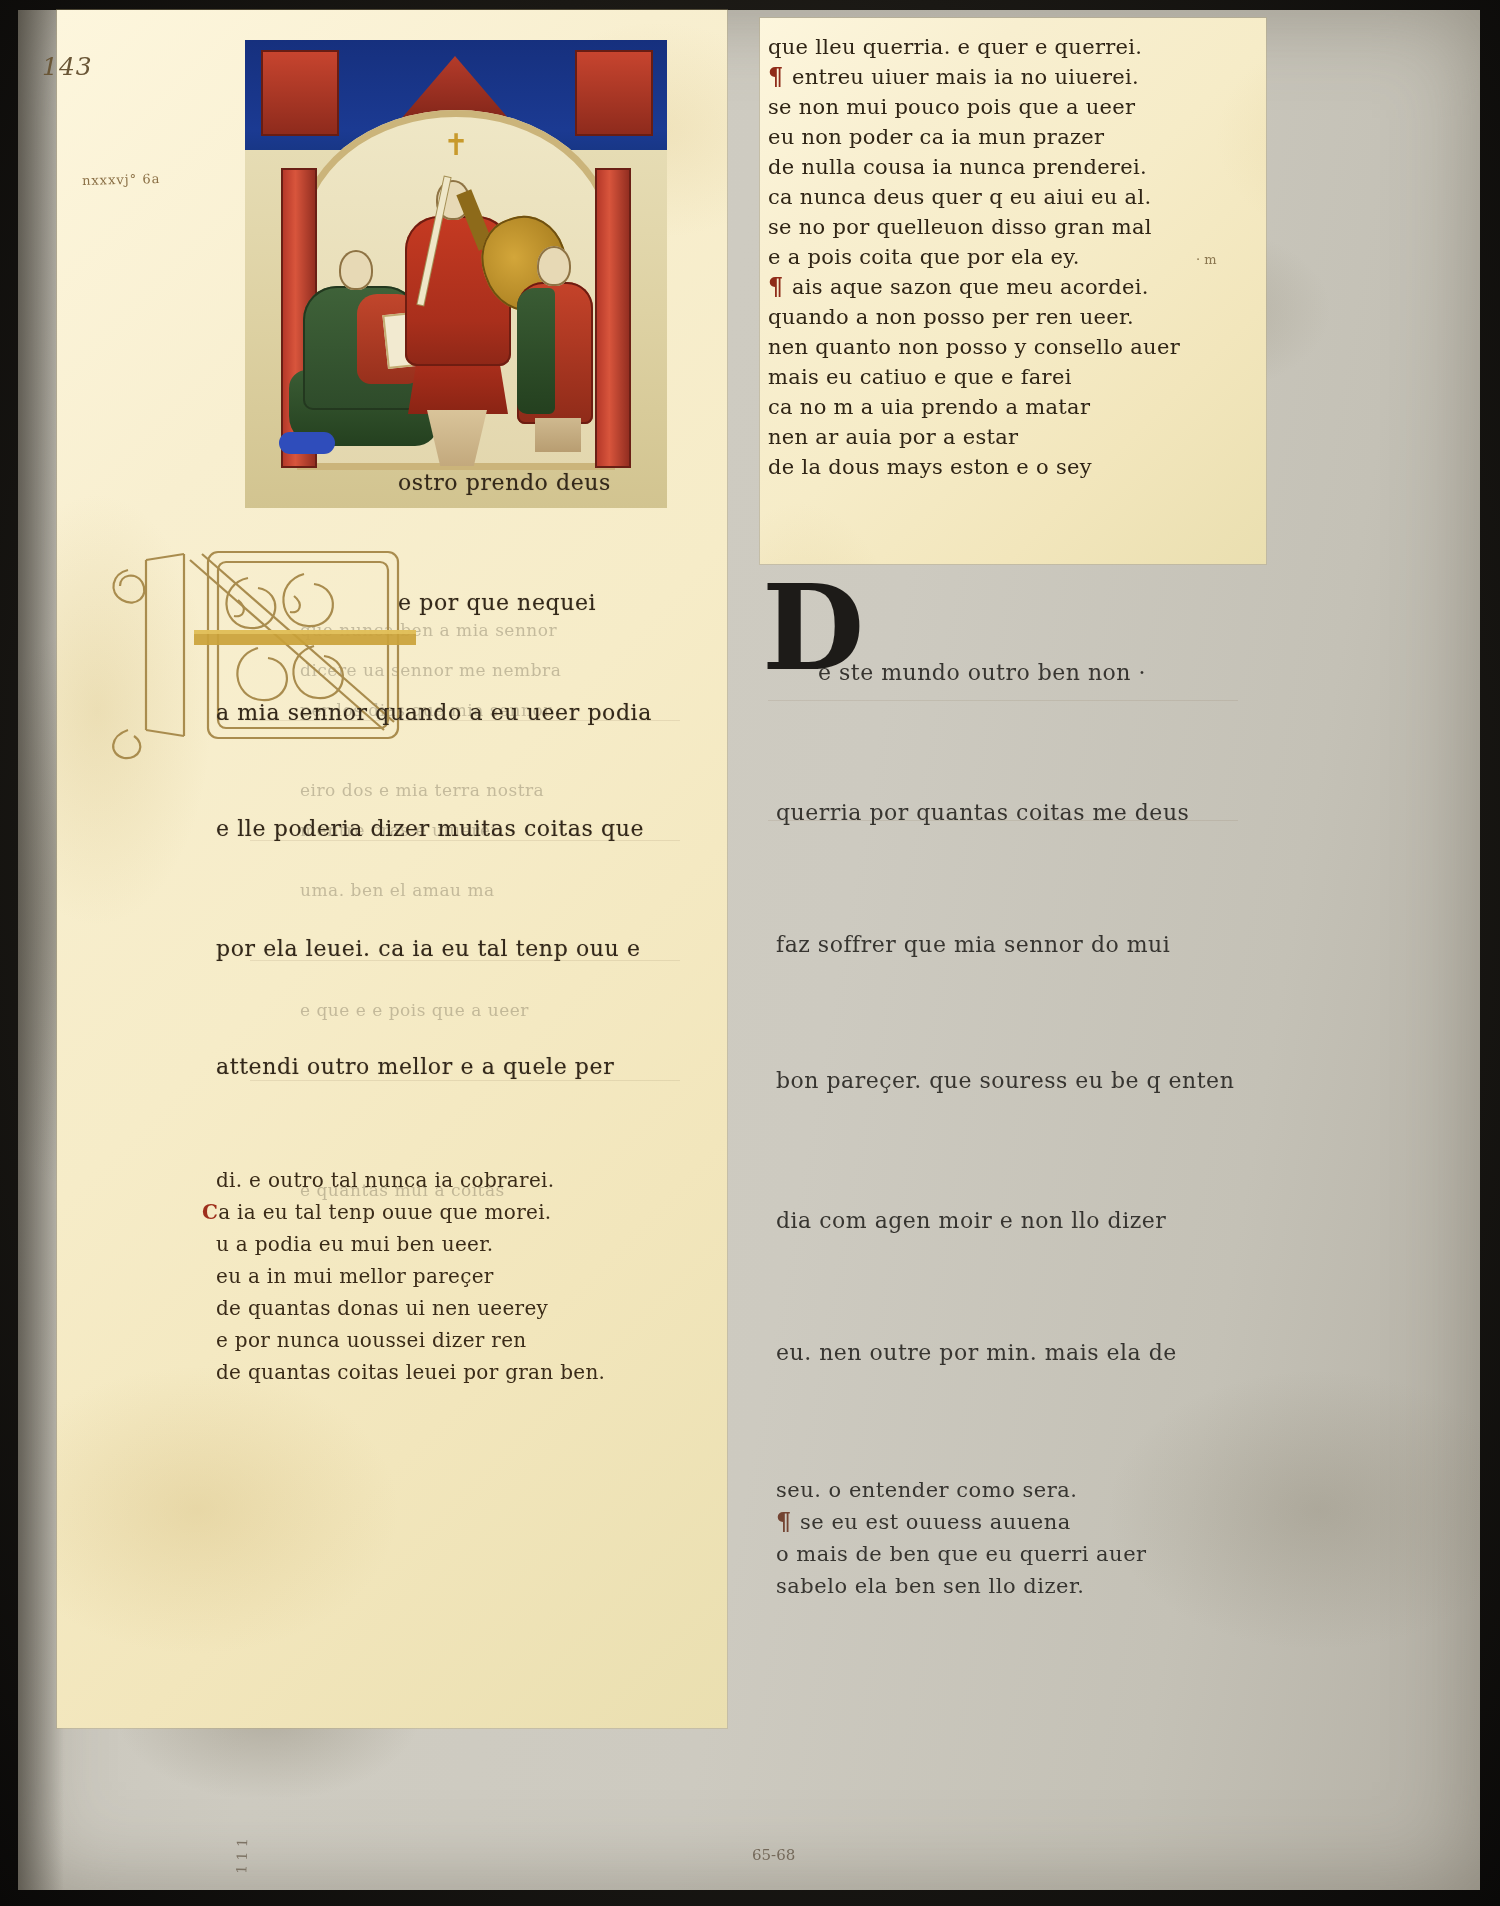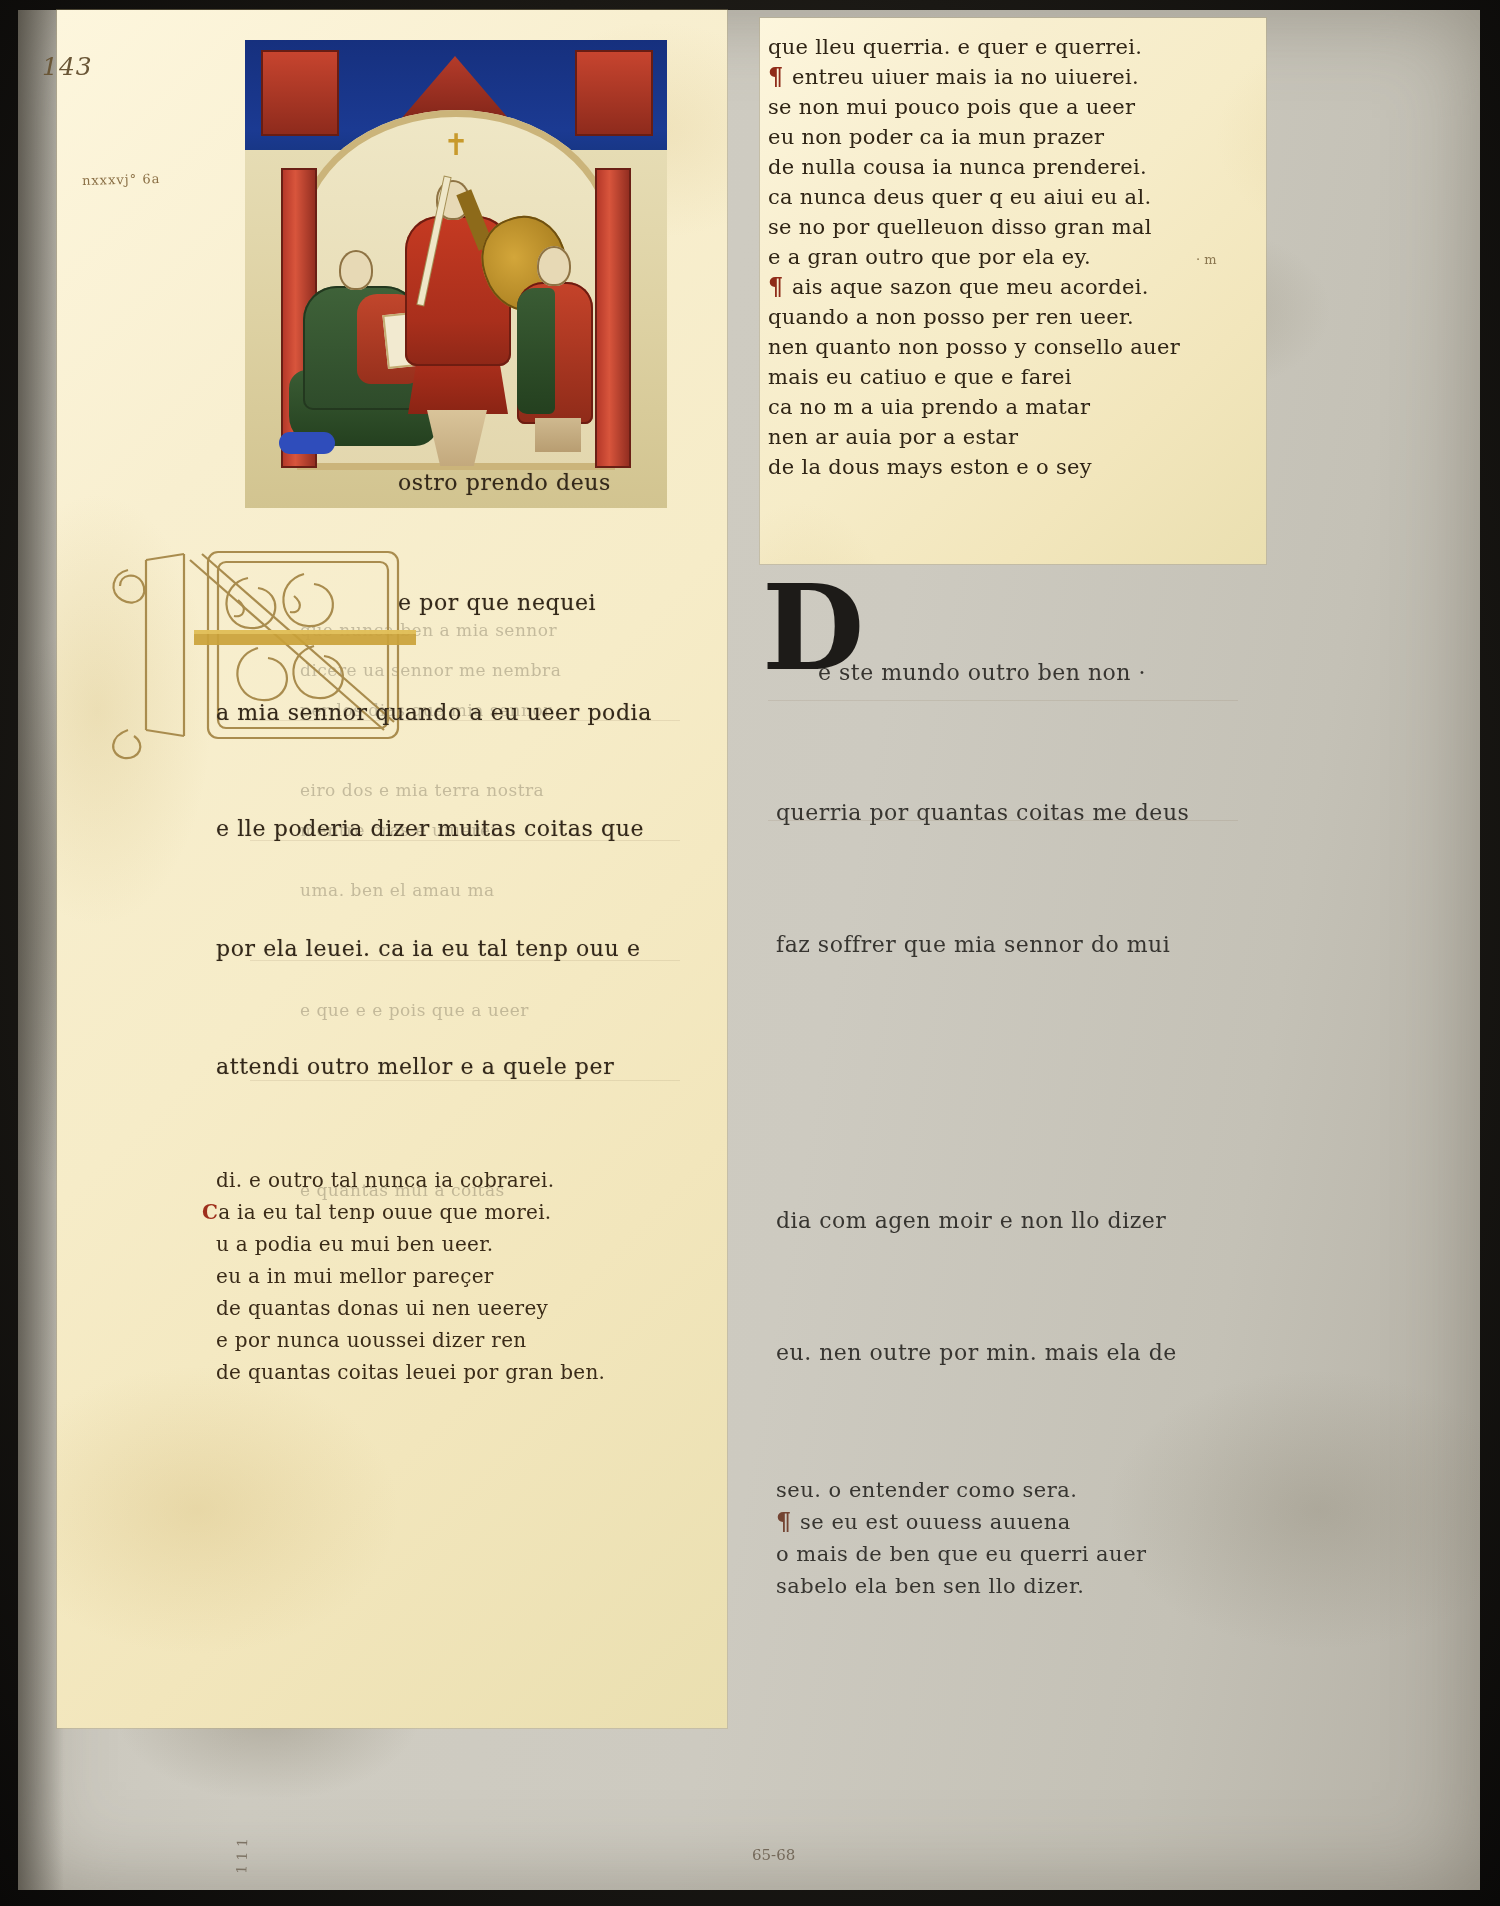--- a/index.html
+++ b/index.html
@@ -522,35 +522,36 @@
   </div>
 
   <div class="col" id="col-right">
     <div class="verse-line dense-line" style="left:0px;  top:5px;">que lleu querria. e quer e querrei.</div>
     <div class="verse-line dense-line" style="left:24px; top:35px;"><span class="para-mark" style="position:absolute;left:-24px;top:-3px;">¶</span><span>entreu uiuer mais ia no uiuerei.</span></div>
     <div class="verse-line dense-line" style="left:0px;  top:65px;">se non mui pouco pois que a ueer</div>
     <div class="verse-line dense-line" style="left:0px;  top:95px;">eu non poder ca ia mun prazer</div>
     <div class="verse-line dense-line" style="left:0px;  top:125px;">de nulla cousa ia nunca prenderei.</div>
     <div class="verse-line dense-line" style="left:0px;  top:155px;">ca nunca deus quer q eu aiui eu al.</div>
     <div class="verse-line dense-line" style="left:0px;  top:185px;">se no por quelleuon disso gran mal</div>
-    <div class="verse-line dense-line" style="left:0px;  top:215px;">e a gran outro que por ela ey.</div>
+    <div class="verse-line dense-line" style="left:0px;  top:215px;">e a pois coita que por ela ey.</div>
     <div class="verse-line dense-line" style="left:24px; top:245px;"><span class="para-mark" style="position:absolute;left:-24px;top:-3px;">¶</span><span>ais aque sazon que meu acordei.</span></div>
     <div class="verse-line dense-line" style="left:0px;  top:275px;">quando a non posso per ren ueer.</div>
     <div class="verse-line dense-line" style="left:0px;  top:305px;">nen quanto non posso y consello auer</div>
     <div class="verse-line dense-line" style="left:0px;  top:335px;">mais eu catiuo e que e farei</div>
     <div class="verse-line dense-line" style="left:0px;  top:365px;">ca no m a uia prendo a matar</div>
     <div class="verse-line dense-line" style="left:0px;  top:395px;">nen ar auia por a estar</div>
     <div class="verse-line dense-line" style="left:0px;  top:425px;">de la dous mays eston e o sey</div>
   </div>
 
   <div id="initial-D">D</div>
 
   <div class="verse-line grey-line" style="left:818px; top:660px;">e ste mundo outro ben non ·</div>
   <div class="verse-line grey-line" style="left:776px; top:800px;">querria por quantas coitas me deus</div>
   <div class="verse-line grey-line" style="left:776px; top:932px;">faz soffrer que mia sennor do mui</div>
+  <div class="verse-line grey-line" style="left:776px; top:1068px;">bon pareçer. que souress eu be q enten</div>
   <div class="verse-line grey-line" style="left:776px; top:1208px;">dia com agen moir e non llo dizer</div>
   <div class="verse-line grey-line" style="left:776px; top:1340px;">eu. nen outre por min. mais ela de</div>
 
   <div class="verse-line grey-line" style="left:776px; top:1478px; font-size:21px;">seu. o entender como sera.</div>
   <div class="verse-line grey-line" style="left:800px; top:1510px; font-size:21px;"><span class="para-mark" style="position:absolute;left:-24px;top:-3px;color:#6d3a28;">¶</span><span>se eu est ouuess auuena</span></div>
   <div class="verse-line grey-line" style="left:776px; top:1542px; font-size:21px;">o mais de ben que eu querri auer</div>
   <div class="verse-line grey-line" style="left:776px; top:1574px; font-size:21px;">sabelo ela ben sen llo dizer.</div>
 
 </div>
 

